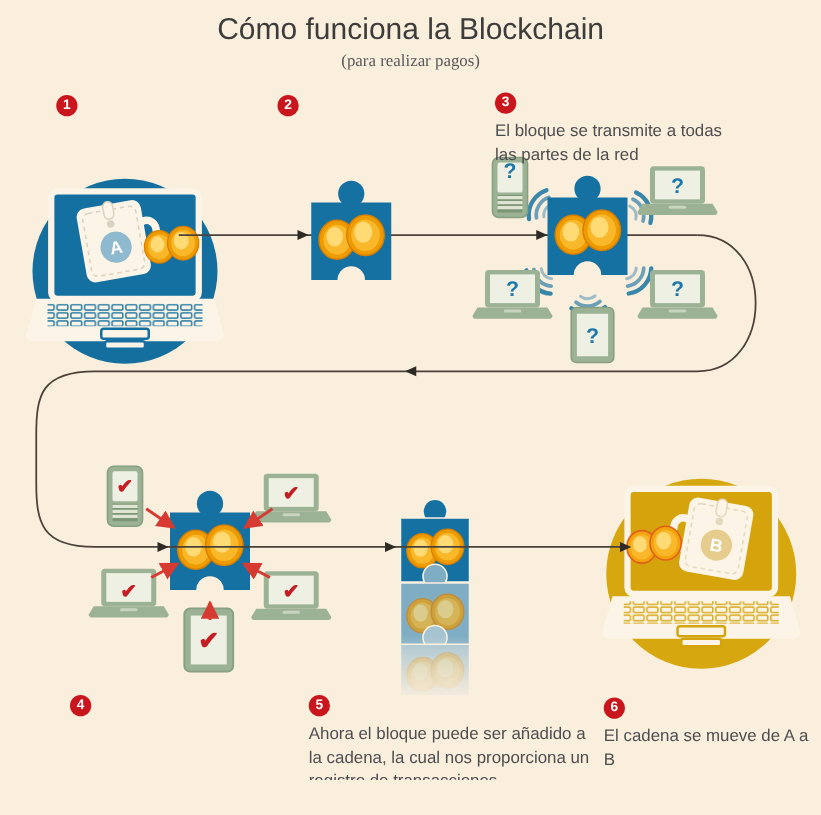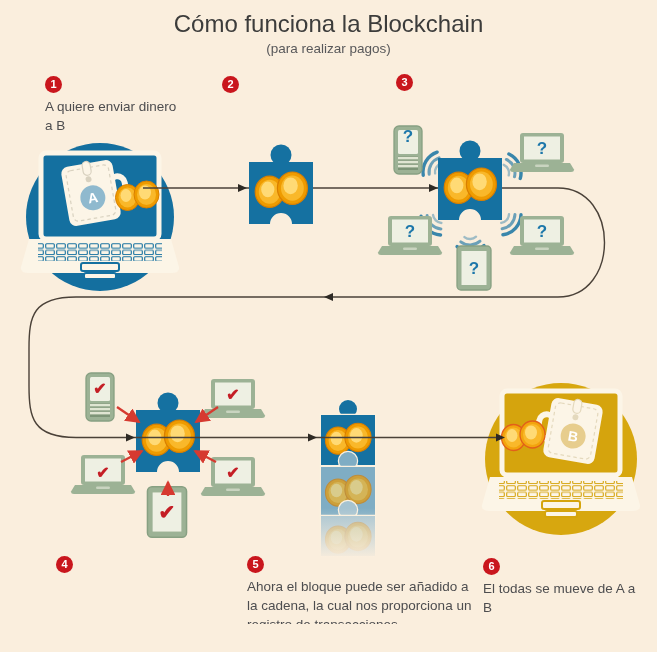--- a/index.html
+++ b/index.html
@@ -1,21 +1,21 @@
 <!DOCTYPE html>
 <html><head>
 <meta charset="utf-8">
 <style>
   html,body{margin:0;padding:0;}
   body{font-family:"Liberation Sans",sans-serif;background:#faeedd;}
   .stage{position:relative;width:657px;height:624px;background:#faeedd;overflow:hidden;}
   .artwork{position:absolute;left:0;top:0;}
   .header{position:absolute;left:0;top:10px;width:657px;text-align:center;z-index:2;}
   .title{font-size:24px;color:#3c3c3b;margin:0;font-weight:400;}
-  .subtitle{font-size:13.5px;color:#58585a;margin:3px 0 0;}
+  .subtitle{font-size:13.5px;color:#58585a;margin:3px 0 0;font-family:Liberation Serif, serif;}
   .step{position:absolute;z-index:2;}
   .badge{display:inline-block;width:17px;height:17px;border-radius:50%;
          background:#c9161d;color:#fff;font-size:11px;font-weight:bold;
          text-align:center;line-height:17px;}
   .caption{margin:5px 0 0;font-size:13.5px;line-height:1.4;color:#4d4d4f;}
   svg text{font-family:"Liberation Sans",sans-serif;}
 </style>
 </head>
 <body>
 
@@ -216,33 +216,33 @@
       <polygon points="438,188 429,184 429,192"></polygon>
       <polygon points="324,297 333,293 333,301"></polygon>
       <polygon points="135,437.5 126,433.5 126,441.5"></polygon>
       <polygon points="317,437.5 308,433.5 308,441.5"></polygon>
       <polygon points="505,437.5 496,433.5 496,441.5"></polygon>
     </g>
   </svg>
 
   <div class="step" style="left:45px;top:74px;width:140px">
     <span class="badge">1</span>
-    <p class="caption">A quiere enviar dinero a B</p>
   </div>
   <div class="step" style="left:222px;top:74px;width:185px">
     <span class="badge">2</span>
   </div>
   <div class="step" style="left:396px;top:72px;width:195px">
     <span class="badge">3</span>
+    <p class="caption">El bloque se transmite a todas las partes de la red</p>
   </div>
   <div class="step" style="left:56px;top:554px;width:195px">
     <span class="badge">4</span>
   </div>
   <div class="step" style="left:247px;top:554px;width:225px">
     <span class="badge">5</span>
     <p class="caption">Ahora el bloque puede ser añadido a la cadena, la cual nos proporciona un registro de transacciones transparente</p>
   </div>
   <div class="step" style="left:483px;top:556px;width:165px">
     <span class="badge">6</span>
-    <p class="caption">El todas se mueve de A a B</p>
+    <p class="caption">El cadena se mueve de A a B</p>
   </div>
 
 </div>
 
 </body></html>

